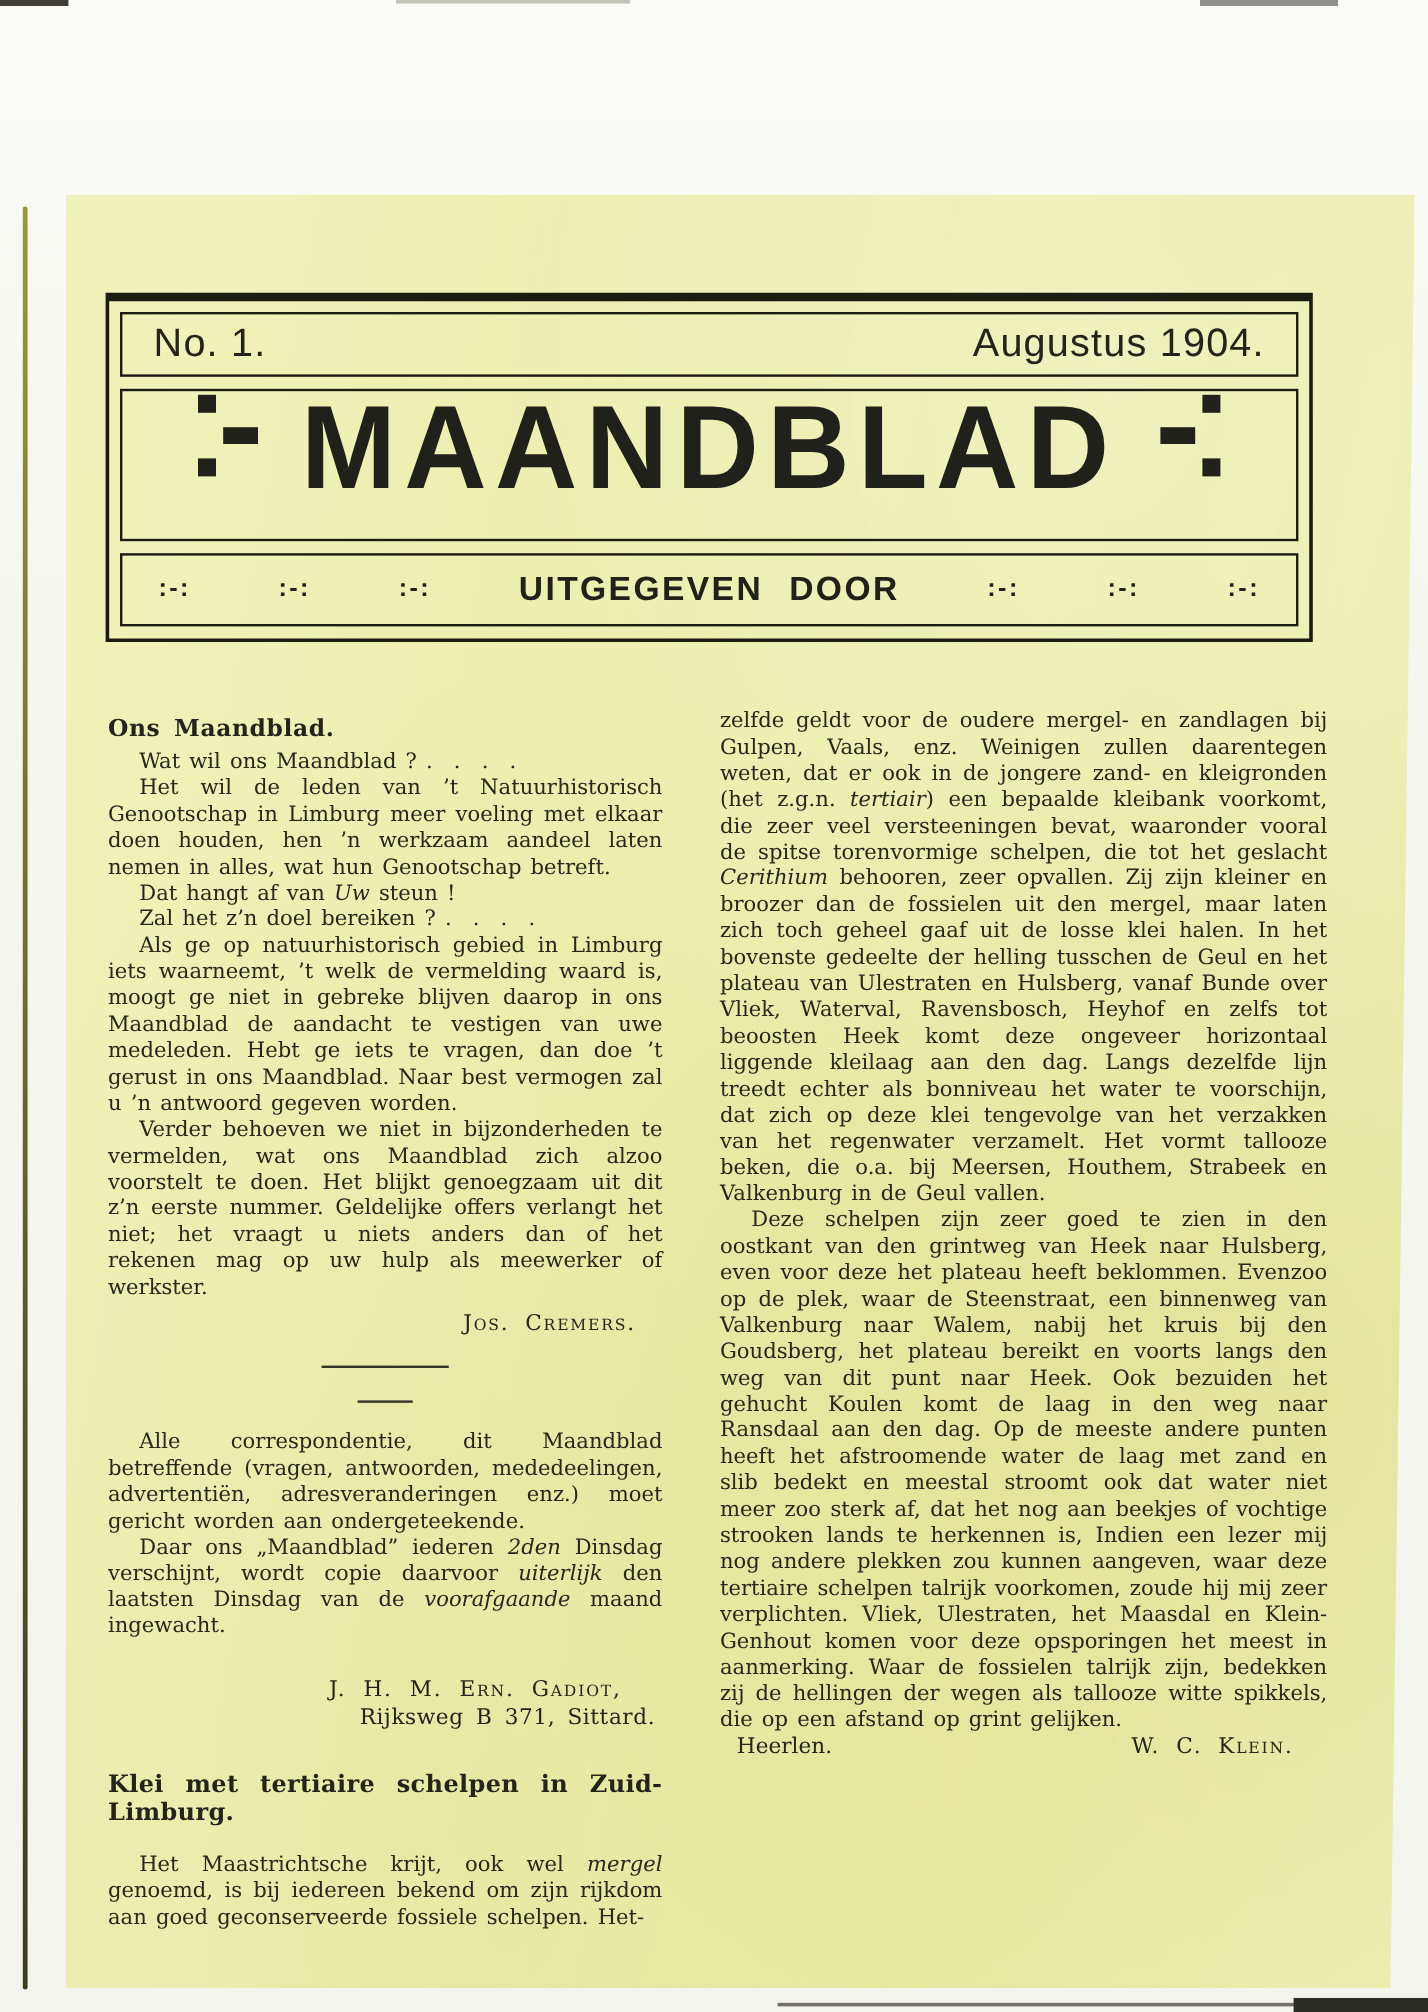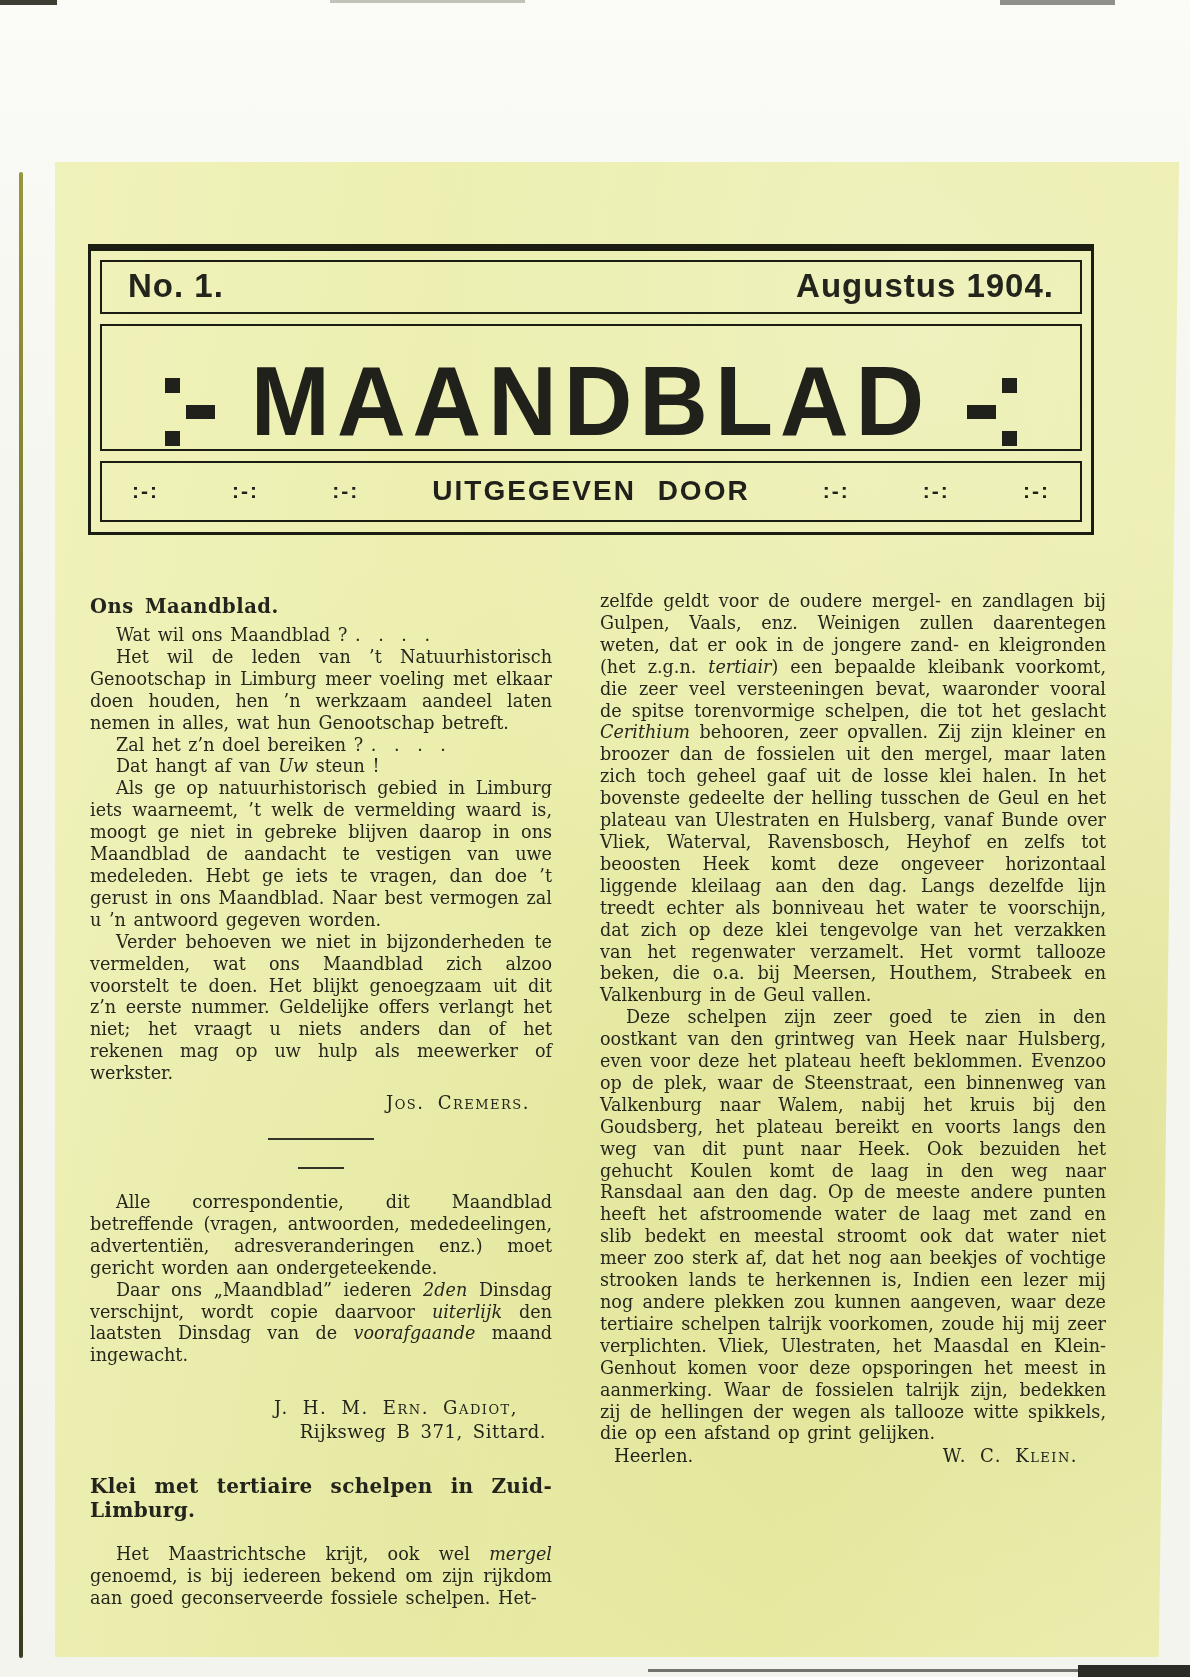--- a/index.html
+++ b/index.html
@@ -32,24 +32,24 @@
   
   .masthead{
     margin:82px 0 0 33px;width:1006px;box-sizing:border-box;
     border:3px solid #1b1c12;border-top-width:7px;
     padding:9px 9px 10px;
   }
   .mh-box{border:2px solid #1b1c12;box-sizing:border-box;}
   .mh-issue{
     display:flex;justify-content:space-between;align-items:center;
     padding:5px 26px 7px;font-family:"Liberation Sans",sans-serif;
-    font-weight:bold;font-size:33px;letter-spacing:1px;
+    font-weight:normal;font-size:33px;letter-spacing:1px;
   }
   .mh-title{
-    margin-top:10px;height:127px;display:flex;align-items:flex-end;
+    margin-top:10px;height:127px;display:flex;align-items:flex-start;
     justify-content:center;gap:36px;
   }
   .mh-title h1{
     margin:0;font-family:"Liberation Sans",sans-serif;font-weight:bold;
     font-size:95px;letter-spacing:7px;line-height:1;
     transform:scaleY(1.04);color:#20211a;
   }
   .orn{position:relative;width:54px;height:74px;flex:0 0 auto;}
   .orn b{position:absolute;background:#20211a;}
   .orn .d1{left:4px;top:3px;width:15px;height:15px;}
@@ -147,22 +147,22 @@
       </div>
     </div>
   </div>
 
   <div class="columns">
 
     <div class="col col-left">
       <h2 class="art-title">Ons Maandblad.</h2>
       <p class="body">Wat wil ons Maandblad ? .  .  .  .</p>
       <p class="body">Het wil de leden van ’t Natuurhistorisch Genootschap in Limburg meer voeling met elkaar doen houden, hen ’n werkzaam aandeel laten nemen in alles, wat hun Genootschap betreft.</p>
+      <p class="body">Dat hangt af van <i>Uw</i> steun !</p>
       <p class="body">Zal het z’n doel bereiken ? .  .  .  .</p>
-      <p class="body">Dat hangt af van <i>Uw</i> steun !</p>
       <p class="body">Als ge op natuurhistorisch gebied in Limburg iets waarneemt, ’t welk de vermelding waard is, moogt ge niet in gebreke blijven daarop in ons Maandblad de aandacht te vestigen van uwe medeleden. Hebt ge iets te vragen, dan doe ’t gerust in ons Maandblad. Naar best vermogen zal u ’n antwoord gegeven worden.</p>
       <p class="body">Verder behoeven we niet in bijzonderheden te vermelden, wat ons Maandblad zich alzoo voorstelt te doen. Het blijkt genoegzaam uit dit z’n eerste nummer. Geldelijke offers verlangt het niet; het vraagt u niets anders dan of het rekenen mag op uw hulp als meewerker of werkster.</p>
       <div class="sig-right">Jos. Cremers.</div>
 
       <div class="rule-sep"></div>
 
       <div class="rule-small"></div>
       <p class="body">Alle correspondentie, dit Maandblad betreffende (vragen, antwoorden, mededeelingen, advertentiën, adresveranderingen enz.) moet gericht worden aan ondergeteekende.</p>
       <p class="body">Daar ons „Maandblad” iederen <i>2den</i> Dinsdag verschijnt, wordt copie daarvoor <i>uiterlijk</i> den laatsten Dinsdag van de <i>voorafgaande</i> maand ingewacht.</p>
       <div class="sig-block">

